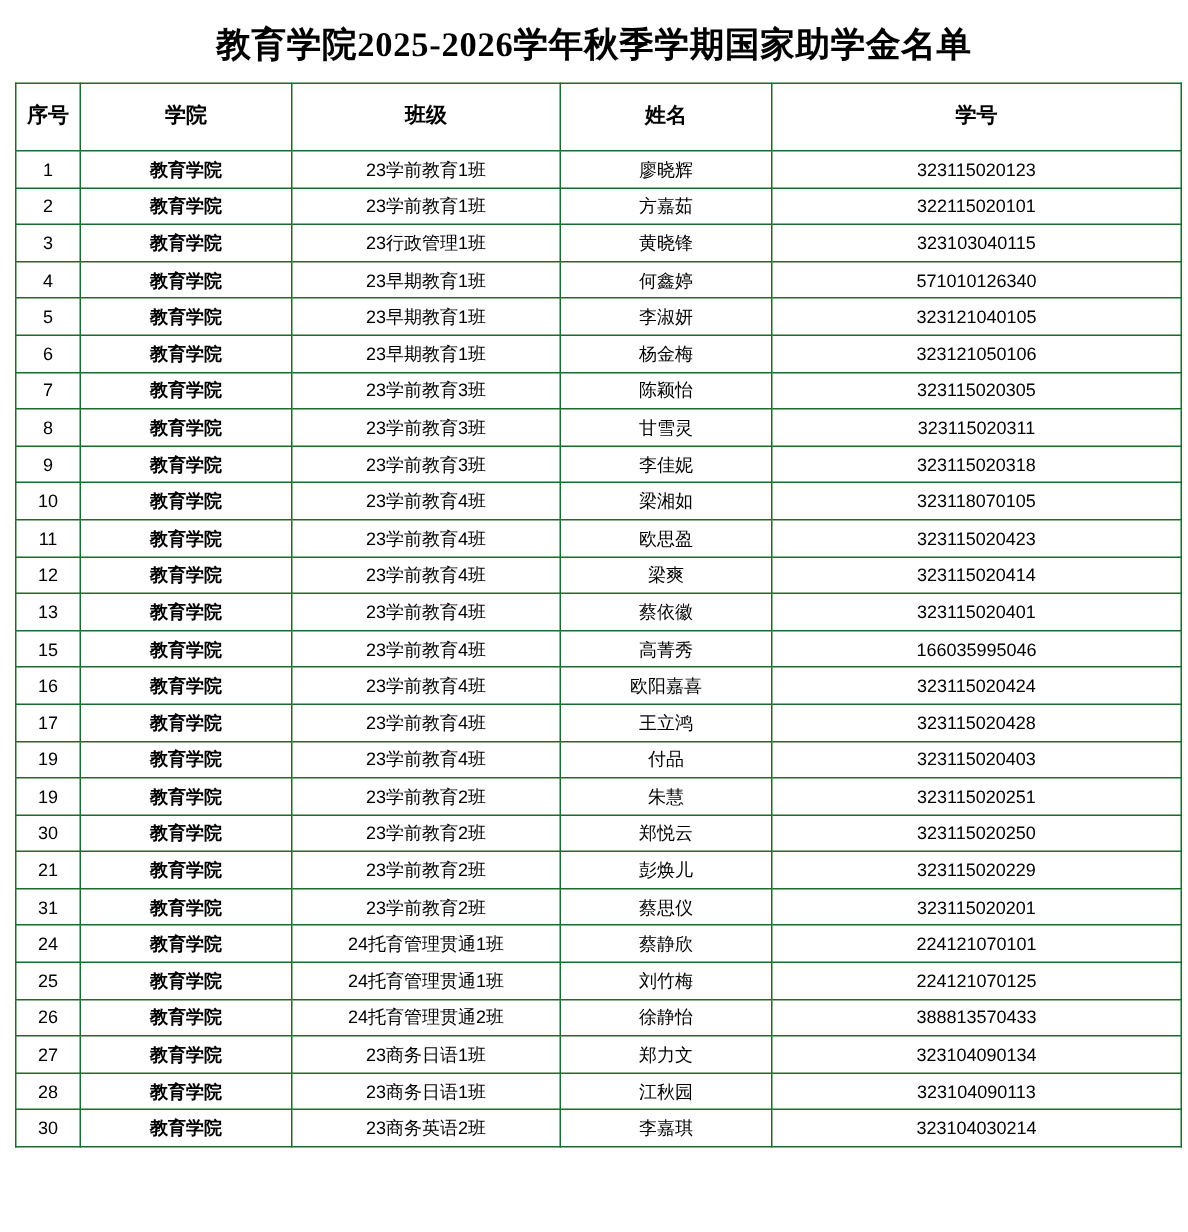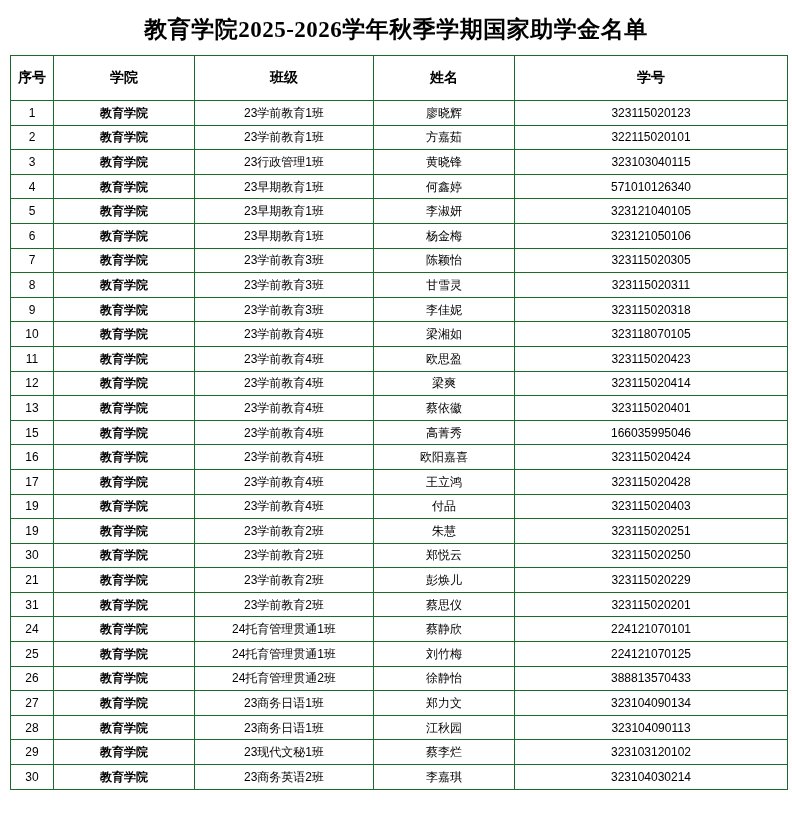--- a/index.html
+++ b/index.html
@@ -256,27 +256,20 @@
           <td class="c-sid">323104090134</td>
         </tr>
         <tr>
           <td class="c-idx">28</td>
           <td class="c-college">教育学院</td>
           <td class="c-class">23商务日语1班</td>
           <td class="c-name">江秋园</td>
           <td class="c-sid">323104090113</td>
         </tr>
         <tr>
-          <td class="c-idx">29</td>
-          <td class="c-college">教育学院</td>
-          <td class="c-class">23现代文秘1班</td>
-          <td class="c-name">蔡李烂</td>
-          <td class="c-sid">323103120102</td>
-        </tr>
-        <tr>
           <td class="c-idx">30</td>
           <td class="c-college">教育学院</td>
           <td class="c-class">23商务英语2班</td>
           <td class="c-name">李嘉琪</td>
           <td class="c-sid">323104030214</td>
         </tr>
       </tbody>
   </table>
 </div>
 

